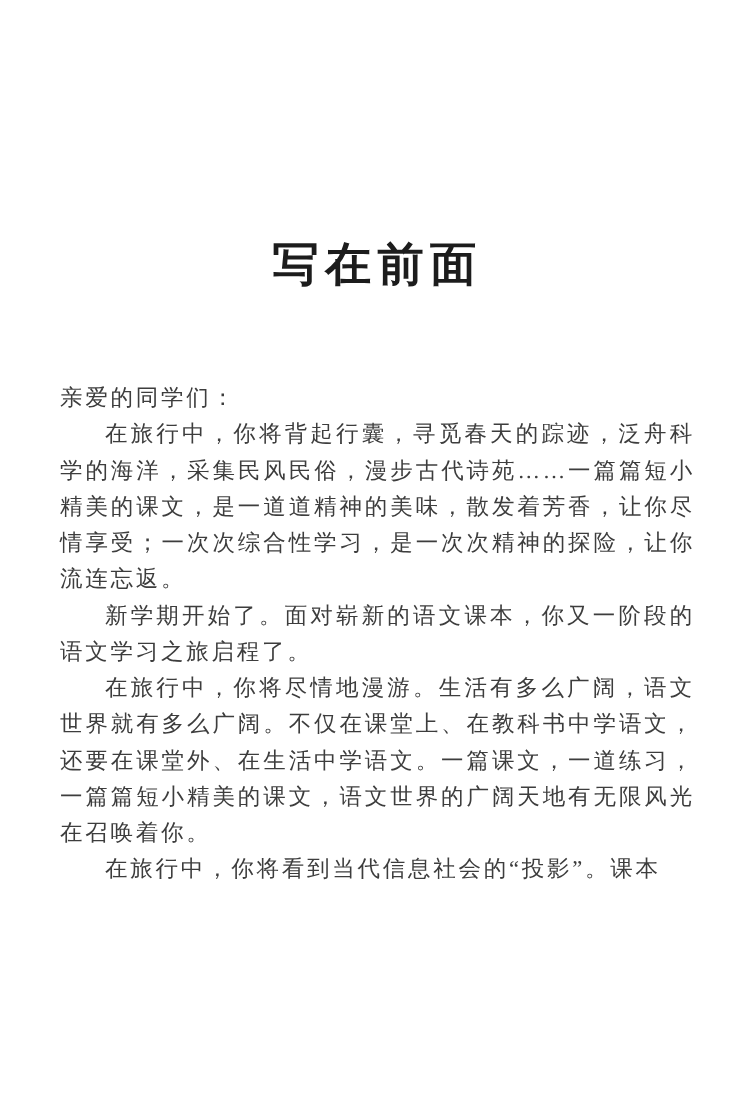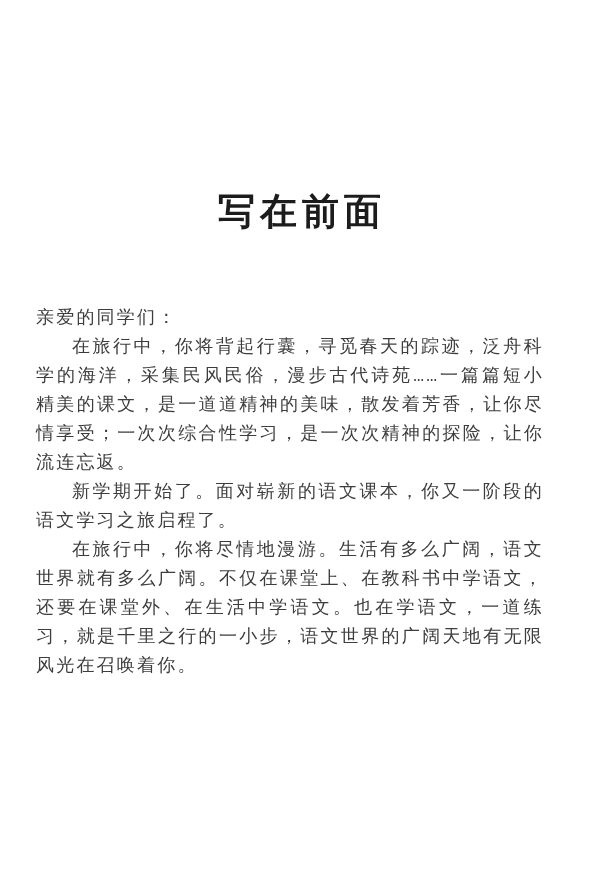--- a/index.html
+++ b/index.html
@@ -24,23 +24,23 @@
     font-family: "DejaVu Sans", "Liberation Sans", sans-serif;
     font-weight: 700;
     font-size: 37px;
     line-height: 40px;
     letter-spacing: 5px;
     color: #1c1c1c;
   }
   .body-text {
     position: absolute;
     top: 304px;
-    left: 36px;
+    left: 48px;
     width: 508px;
-    font-family: Liberation Mono, monospace;
+    font-family: Liberation Serif, serif;
     font-size: 18px;
     line-height: 29px;
     letter-spacing: 2.2px;
     color: #3d3d3d;
     text-align: justify;
     text-justify: inter-character;
   }
   .body-text p {
     margin: 0;
     padding: 0;
@@ -53,16 +53,17 @@
 </head>
 <body>
 
 <div class="page">
   <h1 class="title">写在前面</h1>
   <div class="body-text">
     <p class="salutation">亲爱的同学们：</p>
     <div id="paragraphs">
         <p>在旅行中，你将背起行囊，寻觅春天的踪迹，泛舟科学的海洋，采集民风民俗，漫步古代诗苑……一篇篇短小精美的课文，是一道道精神的美味，散发着芳香，让你尽情享受；一次次综合性学习，是一次次精神的探险，让你流连忘返。</p>
         <p>新学期开始了。面对崭新的语文课本，你又一阶段的语文学习之旅启程了。</p>
-        <p>在旅行中，你将尽情地漫游。生活有多么广阔，语文世界就有多么广阔。不仅在课堂上、在教科书中学语文，还要在课堂外、在生活中学语文。也在学语文，一道练习，就是千里之行的一小步，语文世界的广阔天地有无限风光在召唤着你。</p>
+        <p>在旅行中，你将尽情地漫游。生活有多么广阔，语文世界就有多么广阔。不仅在课堂上、在教科书中学语文，还要在课堂外、在生活中学语文。一篇课文，一道练习，一篇篇短小精美的课文，语文世界的广阔天地有无限风光在召唤着你。</p>
+        <p>在旅行中，你将看到当代信息社会的“投影”。课本</p>
       </div>
   </div>
 </div>
 
 </body></html>

